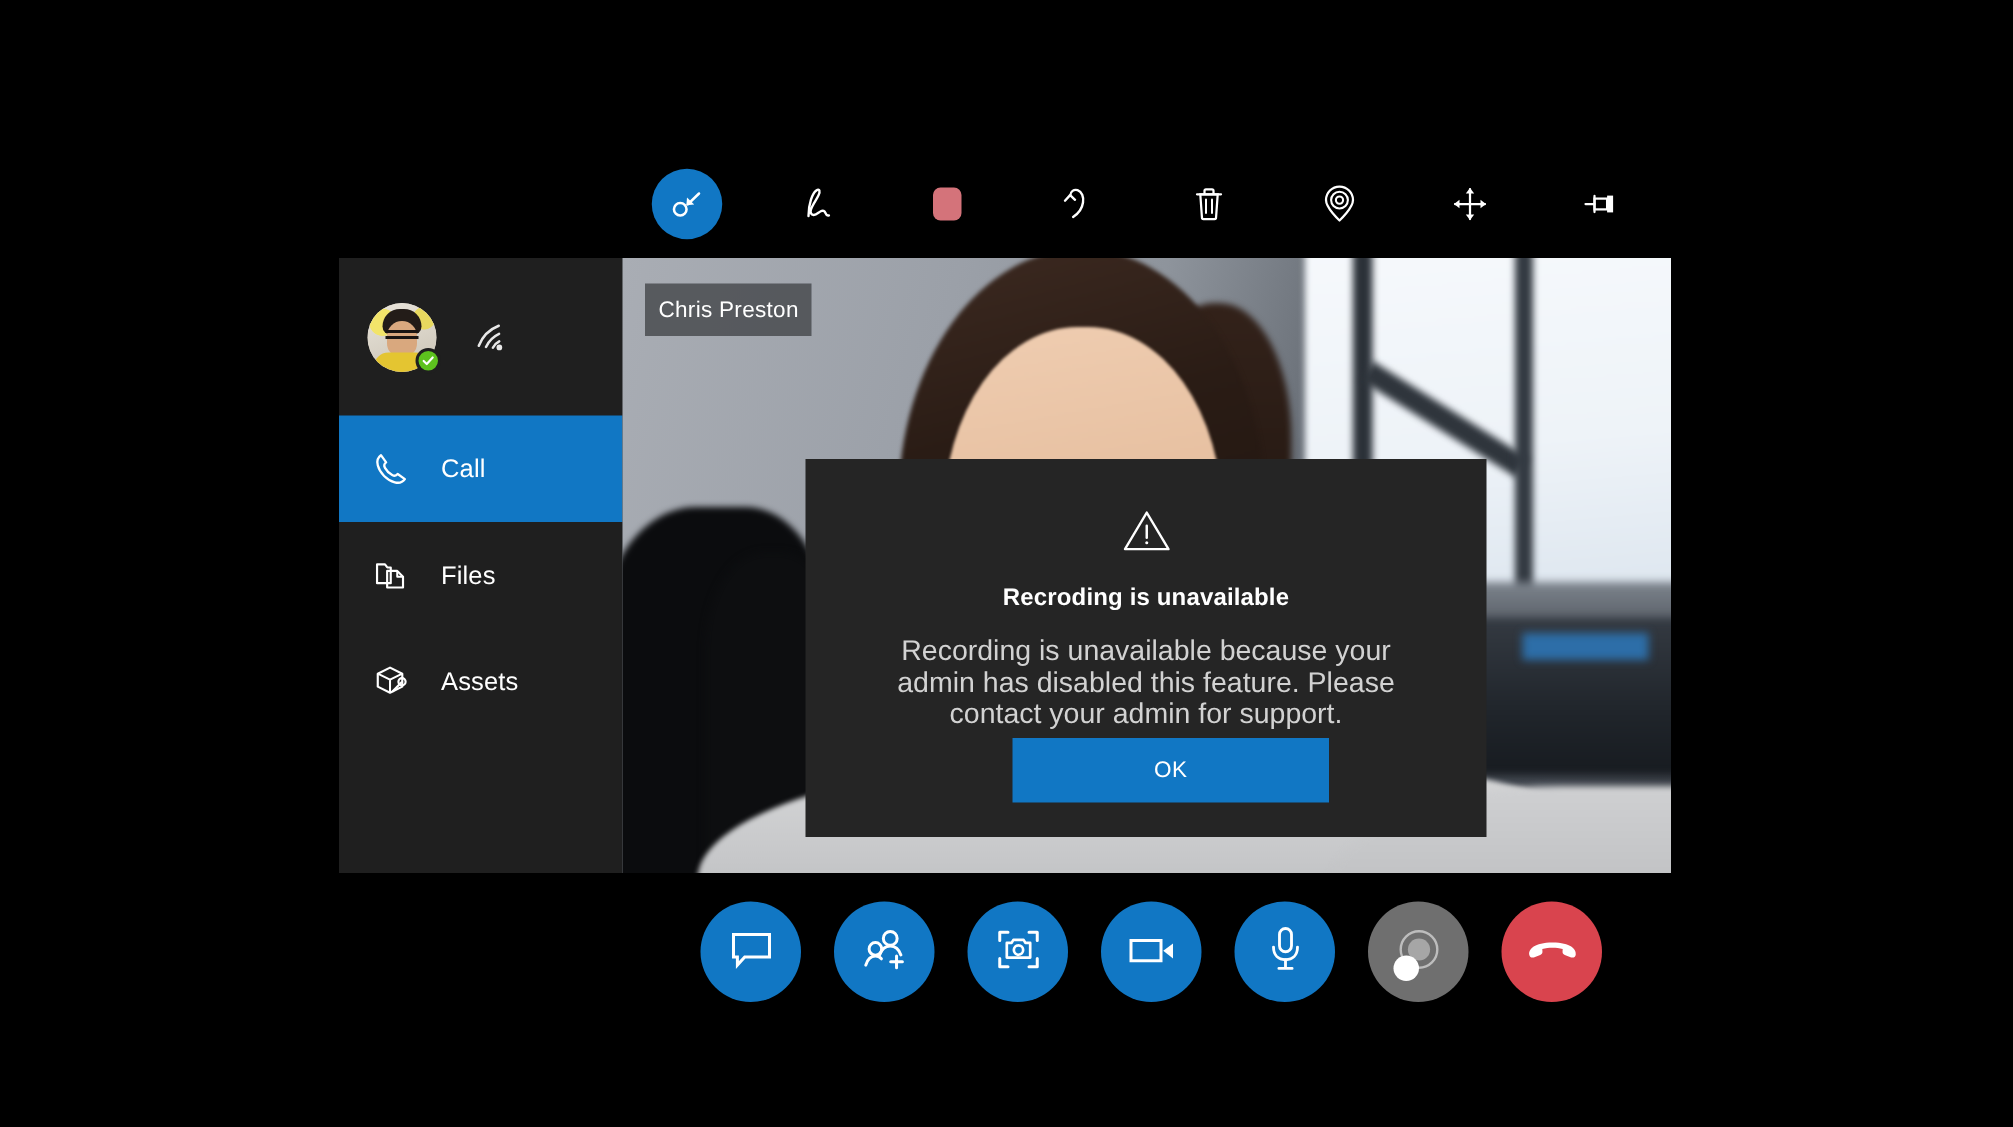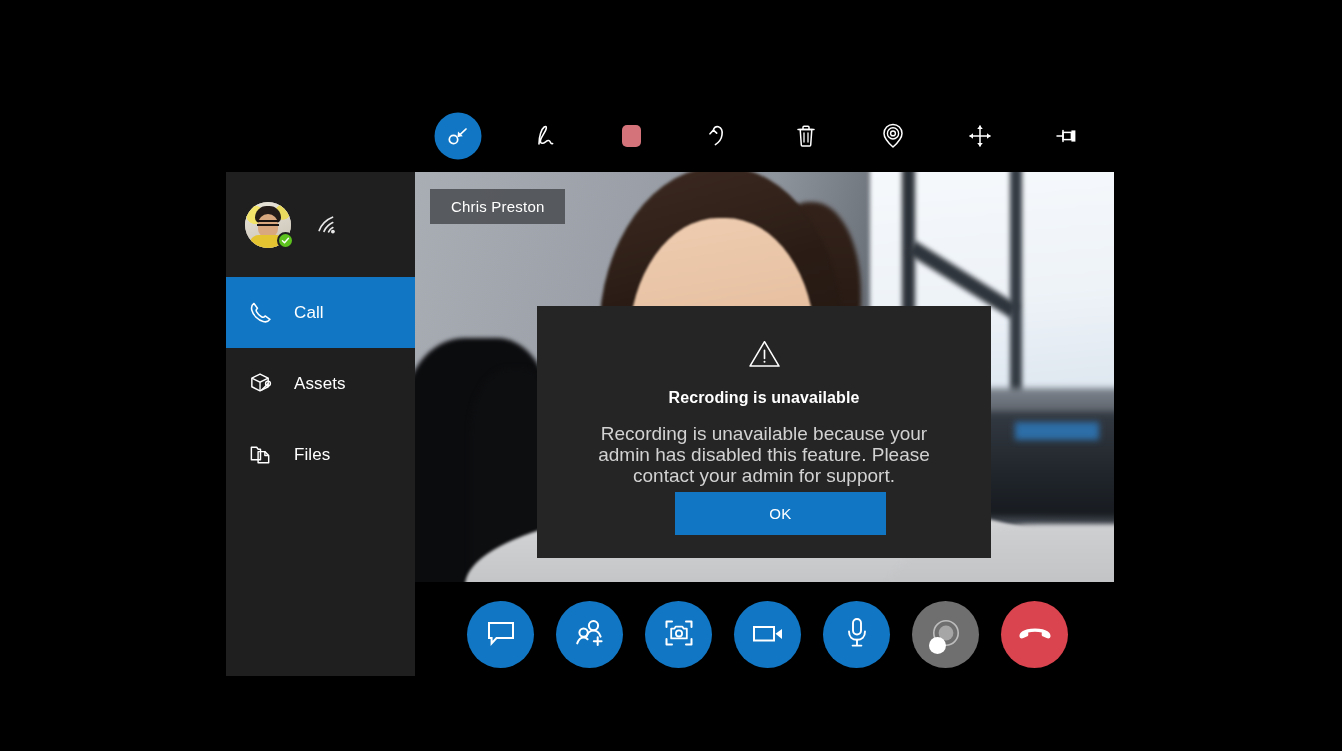--- a/index.html
+++ b/index.html
@@ -65,21 +65,21 @@
     top: 172px;
     width: 888px;
     height: 410px;
     display: flex;
     background: #000;
   }
 
   
   .sidebar {
     width: 189px;
-    height: 504px;
+    height: 410px;
     background: #1f1f1f;
     position: relative;
     flex: 0 0 189px;
   }
   .profile-row {
     height: 105px;
     display: flex;
     align-items: center;
     padding-left: 19px;
     box-sizing: border-box;
@@ -319,21 +319,21 @@
     border-radius: 60% 0 0 0 / 80% 0 0 0;
     filter: blur(2px);
   }
   .name-tag {
     position: absolute;
     left: 15px;
     top: 17px;
     background: rgba(70,72,76,0.82);
     color: #ffffff;
     font-size: 15px;
-    padding: 9px 21px;
+    padding: 9px 9px;
     letter-spacing: .2px;
   }
 
   
   .modal {
     position: absolute;
     left: 537px;
     top: 306px;
     width: 454px;
     height: 252px;
@@ -529,38 +529,38 @@
           <svg width="25" height="25" viewBox="0 0 26 26">
             <path d="M6.2 3.6 C4.2 5 3.2 7.6 4 10.6 C5.4 16 10.4 21 15.8 22.4 C18.8 23.2 21.4 22.2 22.8 20.2 L17.8 16.6 C16.8 18 15.4 18.2 14 17.4 C11.8 16.2 10.2 14.6 9 12.4 C8.2 11 8.4 9.6 9.8 8.6 Z" fill="none" stroke="#ffffff" stroke-width="1.6" stroke-linejoin="round"></path>
           </svg>
         </span>
         <span class="nav-label">Call</span>
       </div>
 
       <div class="nav-item">
         <span class="nav-icon">
           <svg width="25" height="25" viewBox="0 0 26 26">
+            <path d="M3.5 5.5 H9 L10.6 7.6 H13 V18.5 H3.5 Z" fill="none" stroke="#ffffff" stroke-width="1.5" stroke-linejoin="round"></path>
+            <path d="M10.5 10 H17.5 L21.5 14 V21.5 H10.5 Z" fill="none" stroke="#ffffff" stroke-width="1.5" stroke-linejoin="round"></path>
+            <path d="M17.5 10 V14 H21.5" fill="none" stroke="#ffffff" stroke-width="1.4" stroke-linejoin="round"></path>
+          </svg>
+        </span>
+        <span class="nav-label">Files</span>
+      </div>
+
+      <div class="nav-item">
+        <span class="nav-icon">
+          <svg width="25" height="25" viewBox="0 0 26 26">
             <path d="M12.5 3.2 L21 7.4 L21 16.4 L12.5 20.6 L4 16.4 L4 7.4 Z" fill="none" stroke="#ffffff" stroke-width="1.5" stroke-linejoin="round"></path>
             <path d="M4 7.4 L12.5 11.6 L21 7.4 M12.5 11.6 L12.5 20.6" fill="none" stroke="#ffffff" stroke-width="1.4"></path>
             <path d="M14.5 19.5 L20.5 13.4" stroke="#ffffff" stroke-width="1.5" stroke-linecap="round"></path>
             <circle cx="20.8" cy="13.0" r="2.5" fill="none" stroke="#ffffff" stroke-width="1.5"></circle>
           </svg>
         </span>
         <span class="nav-label">Assets</span>
-      </div>
-
-      <div class="nav-item">
-        <span class="nav-icon">
-          <svg width="25" height="25" viewBox="0 0 26 26">
-            <path d="M3.5 5.5 H9 L10.6 7.6 H13 V18.5 H3.5 Z" fill="none" stroke="#ffffff" stroke-width="1.5" stroke-linejoin="round"></path>
-            <path d="M10.5 10 H17.5 L21.5 14 V21.5 H10.5 Z" fill="none" stroke="#ffffff" stroke-width="1.5" stroke-linejoin="round"></path>
-            <path d="M17.5 10 V14 H21.5" fill="none" stroke="#ffffff" stroke-width="1.4" stroke-linejoin="round"></path>
-          </svg>
-        </span>
-        <span class="nav-label">Files</span>
       </div>
 
       <div class="nav-spacer"></div>
 
     </div>
 
     <div class="video">
       <div class="vid-wall"></div>
       <div class="vid-window"></div>
       <div class="vid-window-frame1"></div>

